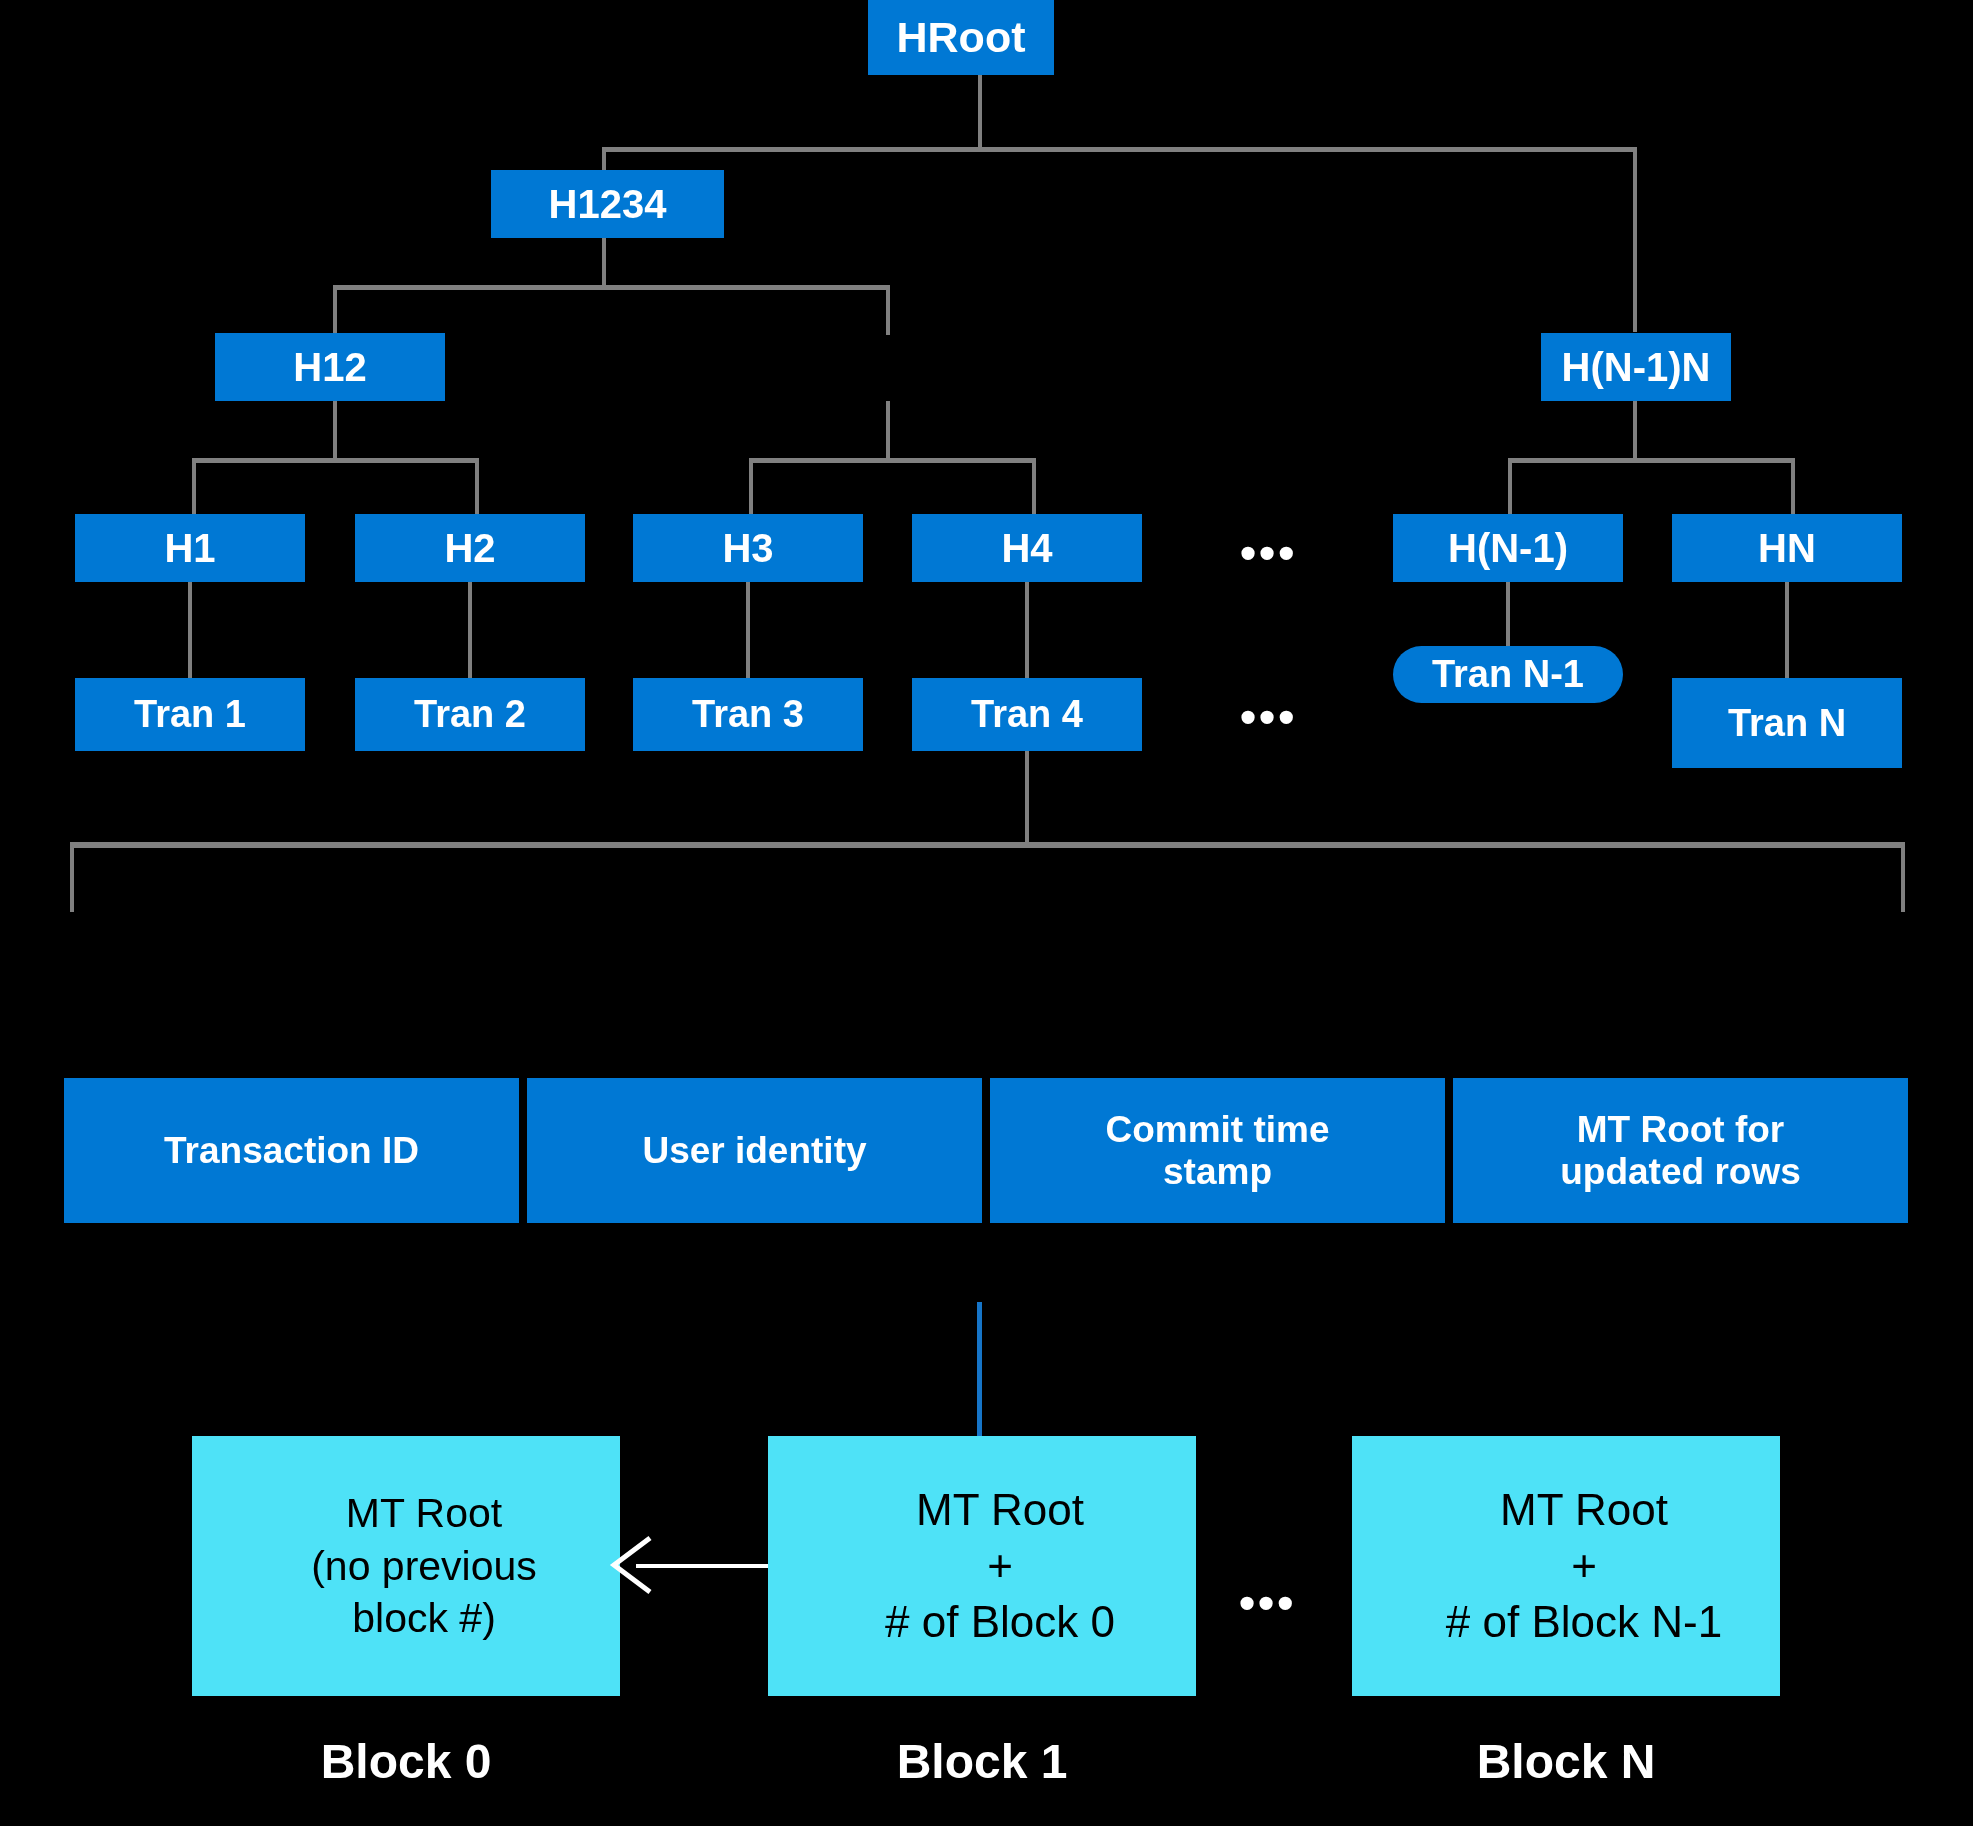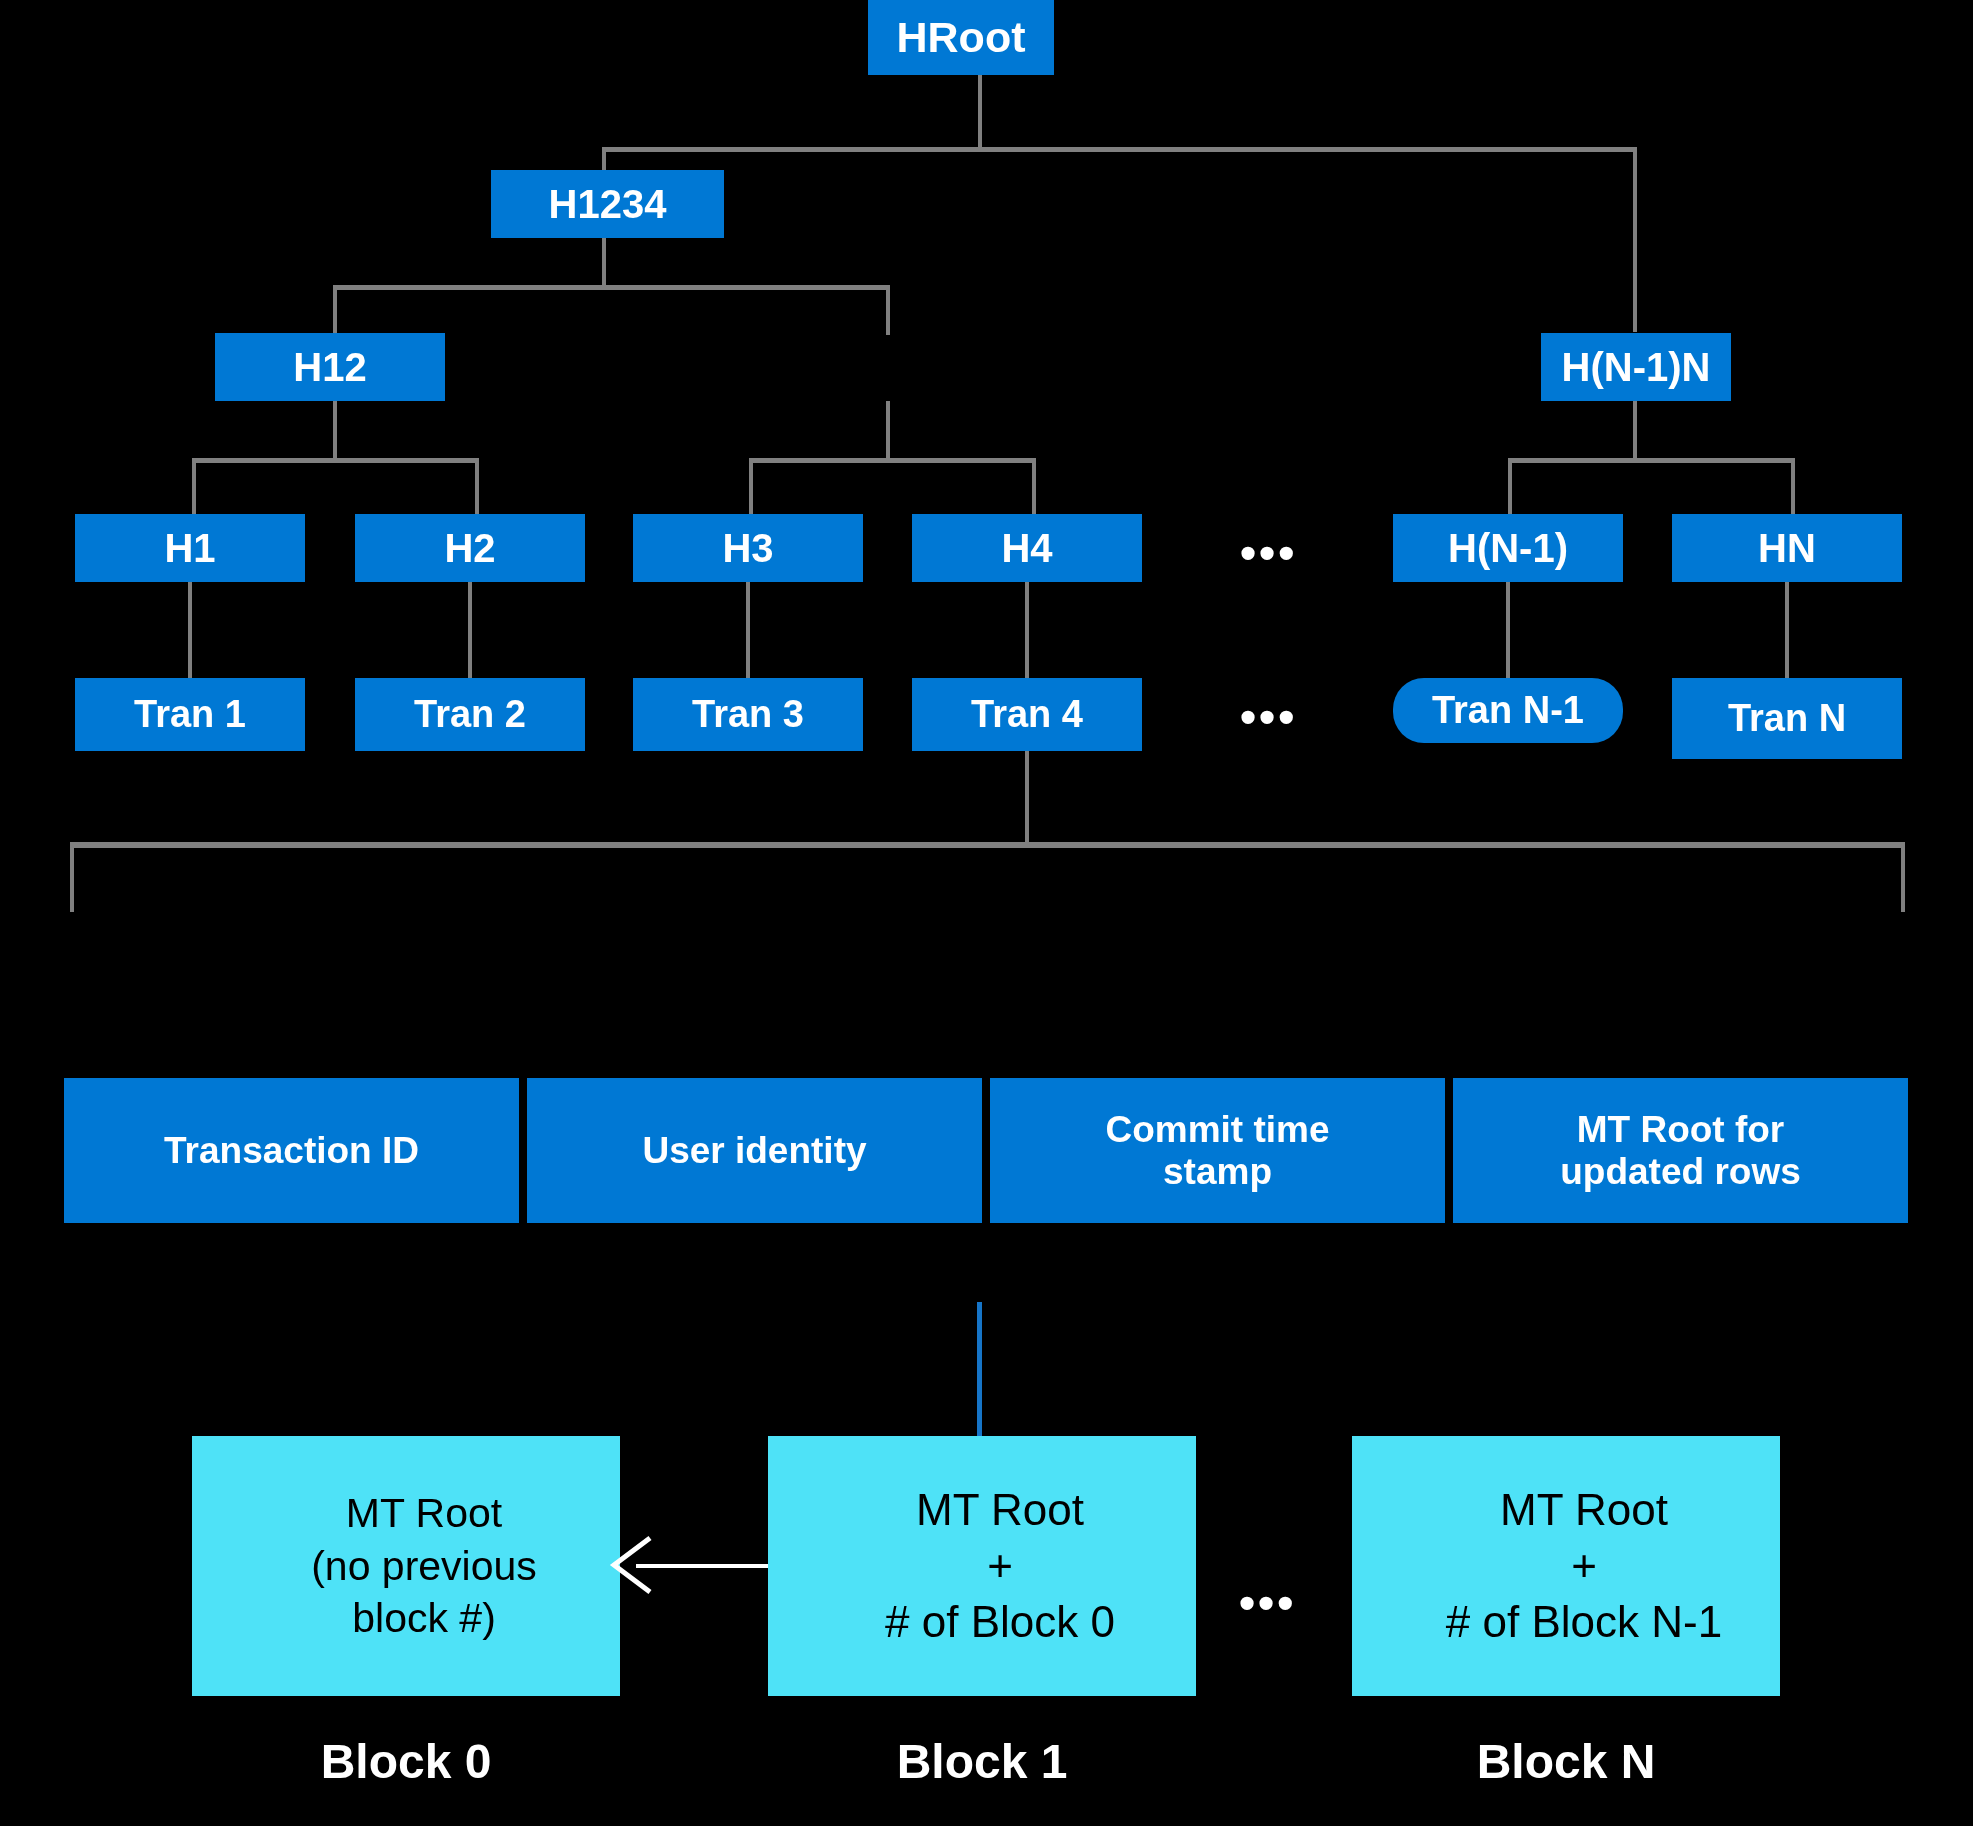--- a/index.html
+++ b/index.html
@@ -182,24 +182,24 @@
   <div class="node tran" style="left:355px; top:678px; width:230px; height:73px;">
     <span>Tran 2</span>
   </div>
   <div class="node tran" style="left:633px; top:678px; width:230px; height:73px;">
     <span>Tran 3</span>
   </div>
   <div class="node tran" style="left:912px; top:678px; width:230px; height:73px;">
     <span>Tran 4</span>
   </div>
   <div class="dots" style="left:1240px; top:694px;">•••</div>
-  <div class="node tran" style="left:1393px; top:678px; width:230px; height:65px;border-radius:31px;">
+  <div class="node tran" style="left:1393px; top:646px; width:230px; height:57px;border-radius:31px;">
     <span>Tran N-1</span>
   </div>
-  <div class="node tran" style="left:1672px; top:678px; width:230px; height:81px;">
+  <div class="node tran" style="left:1672px; top:678px; width:230px; height:90px;">
     <span>Tran N</span>
   </div>
 
   <div class="line-v" style="left:1025px; top:751px; width:4px; height:95px;"></div>
   <div class="line-h" style="left:70px; top:842px; width:1835px; height:6px;"></div>
   <div class="line-v" style="left:70px; top:842px; width:4px; height:70px;"></div>
   <div class="line-v" style="left:1901px; top:842px; width:4px; height:70px;"></div>
 
   <div class="node field" style="left:64px; top:1078px; width:455px; height:145px;">
     <span>Transaction ID</span>

